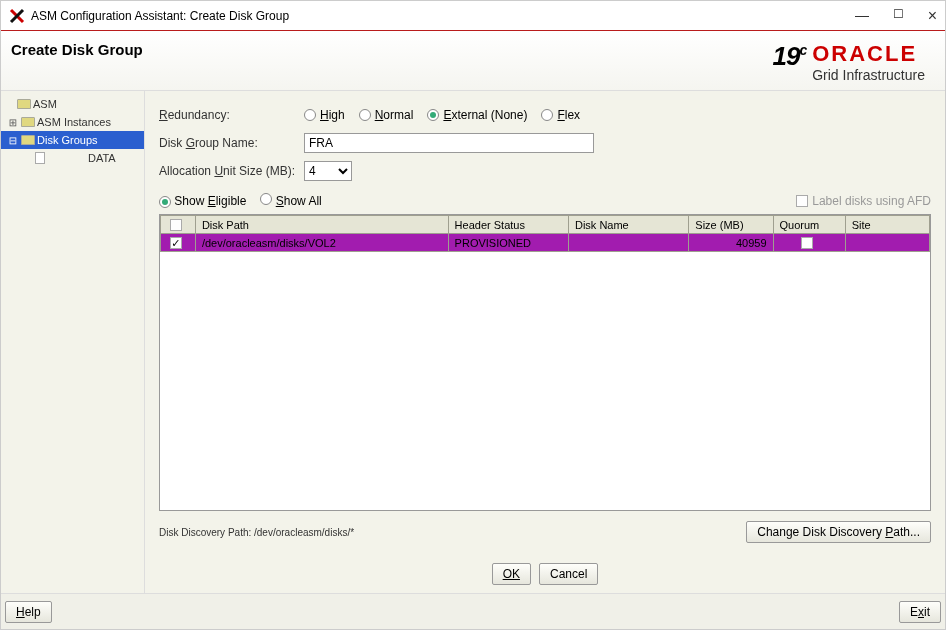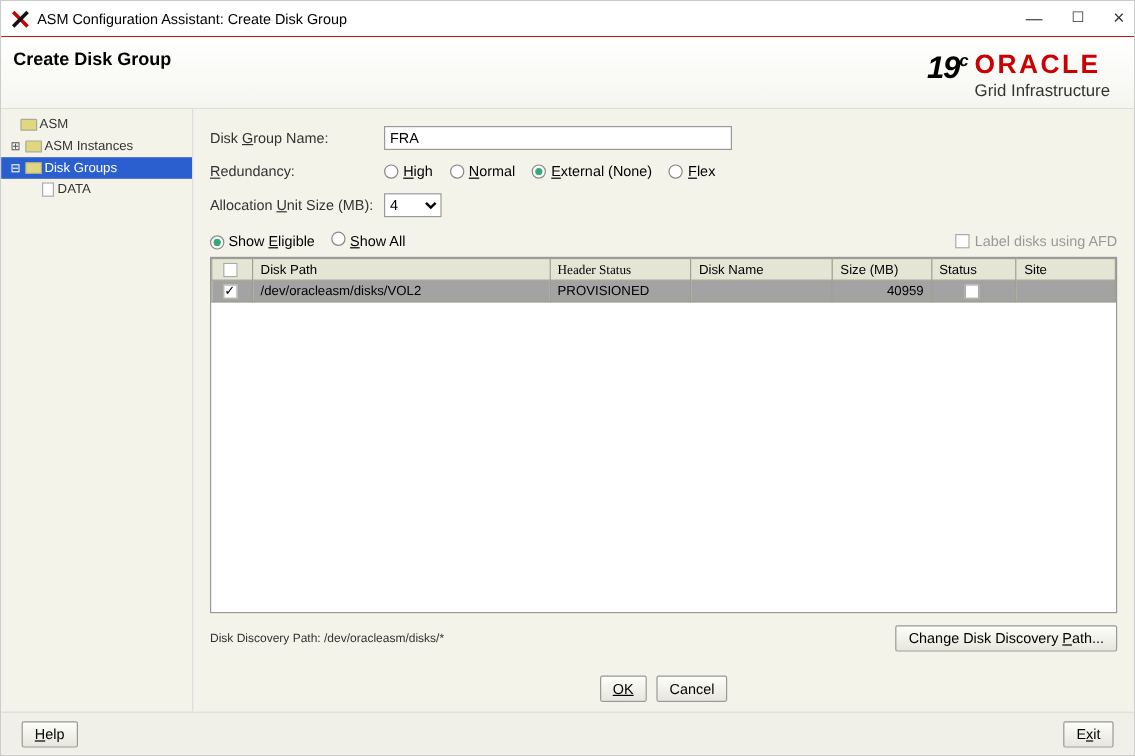--- a/index.html
+++ b/index.html
@@ -14,21 +14,21 @@
 .header { height: 60px; display: flex; align-items: flex-start; padding: 10px 20px 4px 10px; background: linear-gradient(to bottom, #fff 0%, #f5f5f0 100%); border-bottom: 1px solid #ddd; }
 .header h1 { font-size: 15px; font-weight: bold; flex: 1; }
 .brand { display: flex; align-items: flex-start; gap: 6px; }
 .brand .ver { font-size: 26px; font-weight: 900; font-style: italic; letter-spacing: -1px; }
 .brand .sup { font-size: 14px; vertical-align: super; }
 .brand .orc { display: flex; flex-direction: column; }
 .brand .orc-logo { color: #c00; font-weight: 900; font-size: 22px; letter-spacing: 2px; }
 .brand .orc-sub { color: #333; font-size: 14px; font-weight: normal; }
 
 .body { flex: 1; display: flex; background: #f3f3ea; min-height: 0; }
-.sidebar { width: 160px; background: #f3f3ea; border-right: 1px solid #ddd; padding-top: 4px; }
+.sidebar { width: 144px; background: #f3f3ea; border-right: 1px solid #ddd; padding-top: 4px; }
 .tree-item { display: flex; align-items: center; height: 18px; font-size: 11px; color: #333; white-space: nowrap; }
 .tree-item .exp { width: 16px; text-align: center; font-size: 10px; color: #555; }
 .tree-item.selected { background: #2b5fcf; color: #fff; }
 .folder-icon { width: 14px; height: 10px; display: inline-block; background: #e0d880; border: 1px solid #aa9; border-radius: 1px 1px 0 0; margin-right: 2px; }
 .page-icon { width: 10px; height: 12px; display: inline-block; background: #fff; border: 1px solid #aaa; margin-right: 3px; }
 
 .main { flex: 1; padding: 10px 14px 8px 14px; display: flex; flex-direction: column; min-height: 0; }
 .form-row { display: flex; align-items: center; height: 28px; }
 .form-row .lbl { width: 145px; color: #333; }
 .und { text-decoration: underline; }
@@ -40,31 +40,31 @@
 .checkbox-sq { width: 12px; height: 12px; border: 1px solid #aaa; background: #fefefe; display: inline-block; margin-right: 4px; vertical-align: middle; }
 .checkbox-sq.checked::after { content: "✓"; display: block; font-size: 11px; line-height: 10px; color: #000; text-align: center; }
 select.aus { width: 48px; height: 20px; border: 1px solid #999; background: #fff; font-size: 12px; }
 
 .filter-row { display: flex; align-items: center; margin: 8px 0 6px 0; }
 .filter-row .left { display: flex; gap: 14px; align-items: center; }
 .filter-row .right { margin-left: auto; display: flex; align-items: center; font-size: 12px; color: #999; }
 
 .table-panel { flex: 1; border: 1px solid #999; background: #fff; min-height: 260px; }
 table.disks { width: 100%; border-collapse: collapse; font-size: 11px; }
-table.disks th, table.disks td { border: 1px solid #9f9f8f; text-align: left; padding: 2px 6px; height: 18px; background: #a3a3a3; font-weight: normal; }
+table.disks th, table.disks td { border: 1px solid #9f9f8f; text-align: left; padding: 2px 6px; height: 18px; background: #a21caf; font-weight: normal; }
 table.disks th { background: #e5e5d5; }
 table.disks td.num { text-align: right; }
 table.disks .chk { text-align: center; width: 26px; }
 
 .pathrow { display: flex; align-items: center; margin-top: 10px; }
 .pathrow .txt { font-size: 10px; color: #333; }
 .btn { background: linear-gradient(to bottom, #fefefa, #e6e6dc); border: 1px solid #999; padding: 2px 10px; font-size: 12px; height: 22px; cursor: default; border-radius: 2px; }
 .actions-mid { display: flex; justify-content: center; gap: 8px; margin-top: 20px; }
 
-.footer { height: 36px; border-top: 1px solid #ddd; display: flex; align-items: center; padding: 0 17px; background: #f0f0e8; }
+.footer { height: 36px; border-top: 1px solid #ddd; display: flex; align-items: center; padding: 0 4px; background: #f0f0e8; }
 </style>
 </head>
 <body>
 
 <div class="window">
 
   <div class="titlebar">
     <svg class="app-icon" viewBox="0 0 16 16">
       <line x1="2" y1="2" x2="14" y2="14" stroke="#c00" stroke-width="3"></line>
       <line x1="14" y1="2" x2="2" y2="14" stroke="#111" stroke-width="3"></line>
@@ -98,51 +98,51 @@
       <div class="tree-item" style="padding-left:4px;">
         <span class="exp">⊞</span>
           <span class="folder-icon"></span>
         <span>ASM Instances</span>
       </div>
       <div class="tree-item selected" style="padding-left:4px;">
         <span class="exp" style="color:#fff;">⊟</span>
           <span class="folder-icon"></span>
         <span>Disk Groups</span>
       </div>
-      <div class="tree-item" style="padding-left:34px;">
+      <div class="tree-item" style="padding-left:34px;gap:40px;">
         <span class="page-icon"></span>
         <span>DATA</span>
       </div>
     </div>
 
     <div class="main">
+      <div class="form-row">
+        <span class="lbl"><span class="und">R</span>edundancy:</span>
+        <div class="radio-group">
+          <label>
+              <span class="radio-circle"></span>
+              <span><span class="und">H</span>igh</span>
+            </label>
+          <label>
+              <span class="radio-circle"></span>
+              <span><span class="und">N</span>ormal</span>
+            </label>
+          <label>
+              <span class="radio-circle sel"></span>
+              <span><span class="und">E</span>xternal (None)</span>
+            </label>
+          <label>
+              <span class="radio-circle"></span>
+              <span><span class="und">F</span>lex</span>
+            </label>
+        </div>
+      </div>
       <div class="form-row">
         <span class="lbl">Disk <span class="und">G</span>roup Name:</span>
         <input type="text" class="field" value="FRA" style="">
-      </div>
-      <div class="form-row">
-        <span class="lbl"><span class="und">R</span>edundancy:</span>
-        <div class="radio-group">
-          <label>
-              <span class="radio-circle"></span>
-              <span><span class="und">H</span>igh</span>
-            </label>
-          <label>
-              <span class="radio-circle"></span>
-              <span><span class="und">N</span>ormal</span>
-            </label>
-          <label>
-              <span class="radio-circle sel"></span>
-              <span><span class="und">E</span>xternal (None)</span>
-            </label>
-          <label>
-              <span class="radio-circle"></span>
-              <span><span class="und">F</span>lex</span>
-            </label>
-        </div>
       </div>
       <div class="form-row">
         <span class="lbl">Allocation <span class="und">U</span>nit Size (MB):</span>
         <select class="aus">
           <option>4</option>
         </select>
       </div>
 
       <div class="filter-row">
         <div class="left">
@@ -154,24 +154,24 @@
           <span>Label disks using AFD</span>
         </div>
       </div>
 
       <div class="table-panel">
         <table class="disks">
           <tbody>
               <tr>
             <th class="chk"><span class="checkbox-sq"></span></th>
             <th style="width:210px;">Disk Path</th>
-            <th style="width:100px;font-family:Liberation Serif, serif;">Header Status</th>
+            <th style="width:100px;">Header Status</th>
             <th style="width:100px;">Disk Name</th>
             <th style="width:70px;">Size (MB)</th>
-            <th style="width:60px;">Status</th>
+            <th style="width:60px;">Quorum</th>
             <th style="width:70px;">Site</th>
           </tr>
           <tr>
             <td class="chk"><span class="checkbox-sq checked"></span></td>
             <td>/dev/oracleasm/disks/VOL2</td>
             <td>PROVISIONED</td>
             <td></td>
             <td class="num">40959</td>
             <td class="chk"><span class="checkbox-sq"></span></td>
             <td></td>

